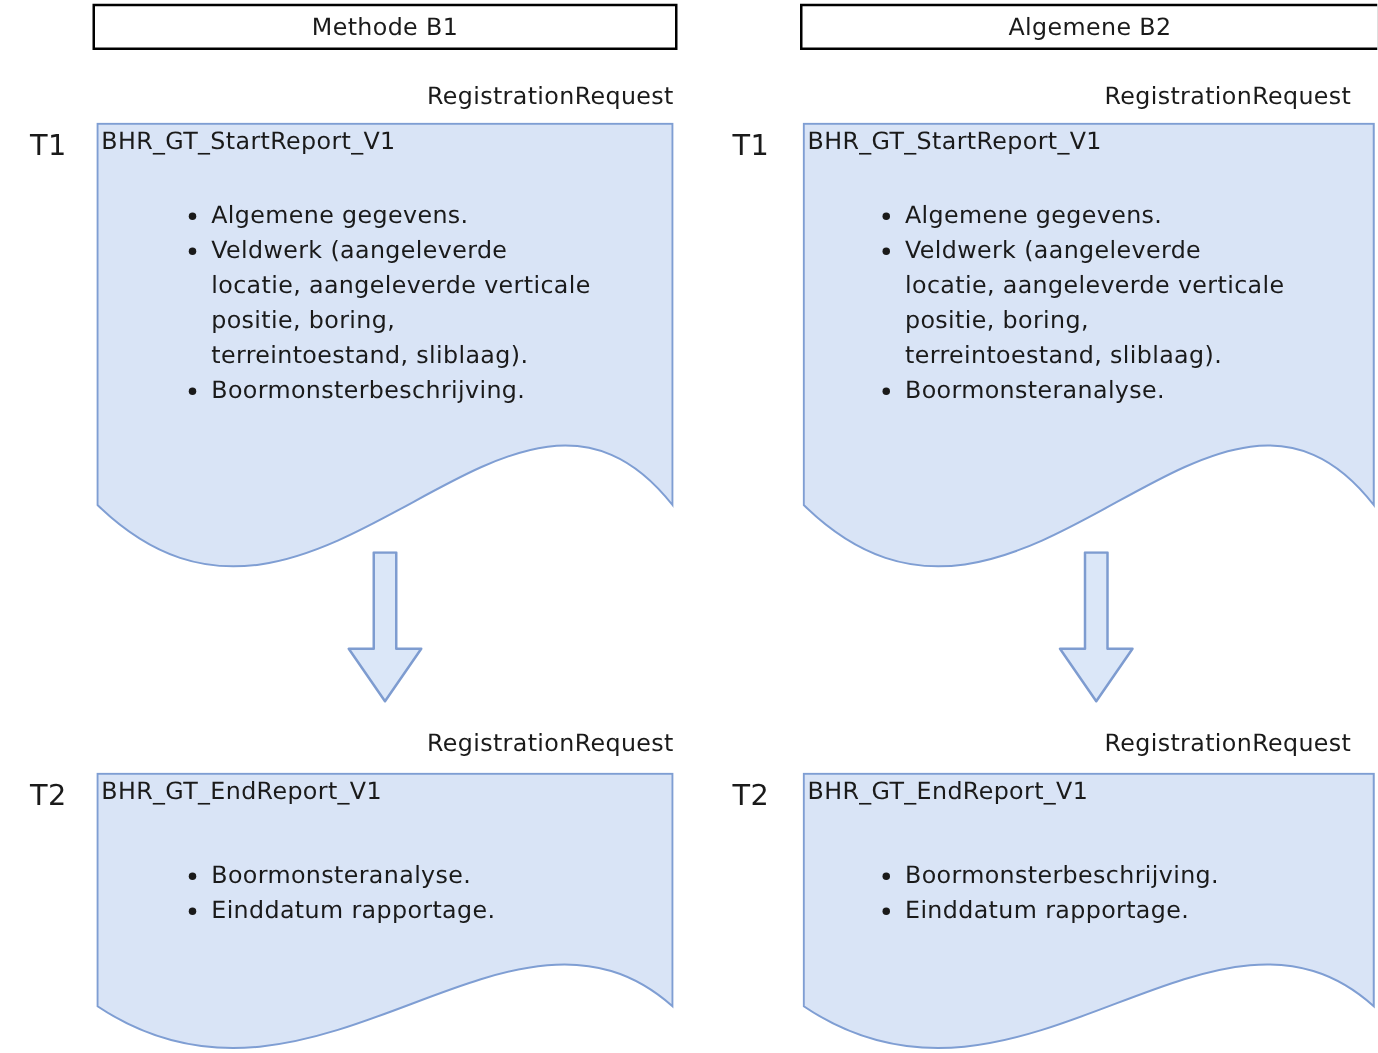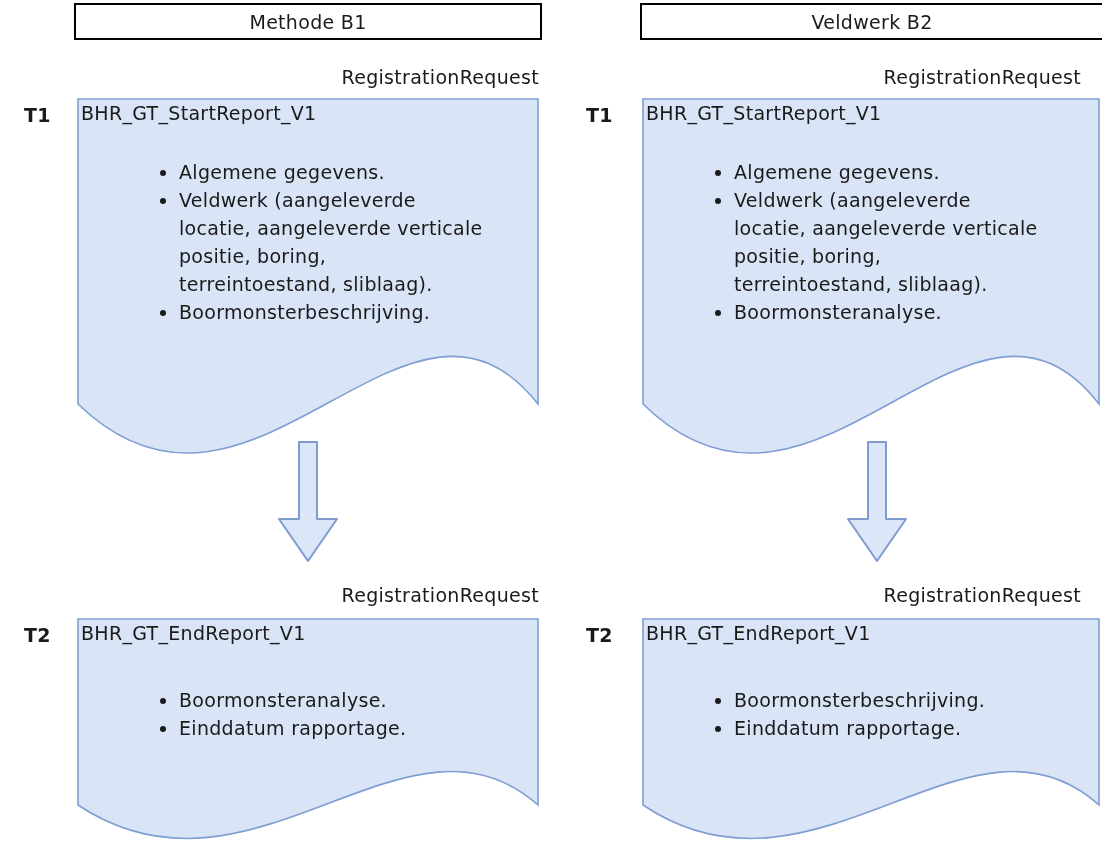--- a/index.html
+++ b/index.html
@@ -7,27 +7,27 @@
     position:relative;width:1102px;height:842px;background:var(--background,#fff);
     font-family:"DejaVu Sans","Liberation Sans",sans-serif;color:var(--text,#1a1a1a);
     overflow:hidden;letter-spacing:0.3px;
   }
   .abs{position:absolute;}
   .method-header{
     height:33px;background:var(--header_fill,#fff);border:2px solid var(--header_border,#000);
     display:flex;align-items:center;justify-content:center;font-size:19px;
   }
   .reg-label{font-size:19px;text-align:right;}
-  .time-label{font-size:19px;font-weight:bold;}
+  .time-label{font-size:23px;}
   .doc{position:absolute;}
   .doc svg{position:absolute;left:0;top:0;width:100%;height:100%;}
   .doc-shape{fill:var(--doc_fill,#d9e4f6);stroke:var(--doc_border,#7f9ed3);stroke-width:1.6;}
   .doc-content{position:absolute;left:4px;top:2px;right:12px;}
   .doc-title{font-size:19px;line-height:26px;white-space:nowrap;}
-  ul.bullets{margin:14px;padding:0;list-style:disc outside;}
+  ul.bullets{margin:4px;padding:0;list-style:disc outside;}
   ul.bullets li{line-height:28px;font-size:19px;}
   .bullet-text{white-space:pre-line;}
   .col-a ul.bullets{padding-left:84px;}
   .col-b ul.bullets{padding-left:74px;}
   ul.bullets.first{margin-top:32px;}
   ul.bullets.second{margin-top:40px;}
   .arrow{position:absolute;}
   .arrow-shape{fill:var(--arrow_fill,#d9e4f6);stroke:var(--arrow_border,#7f9ed3);stroke-width:2;stroke-linejoin:round;}
 </style>
 </head>
@@ -80,21 +80,21 @@
         <ul class="bullets second">
           <li><span class="bullet-text">Boormonsteranalyse.</span></li>
           <li><span class="bullet-text">Einddatum rapportage.</span></li>
         </ul>
       </div>
     </div>
   </div>
 
   <div class="col-b">
     <div class="abs method-header" style="left:640px;top:3px;width:460px;">
-      <span>Veldwerk B2</span>
+      <span>Algemene B2</span>
     </div>
 
     <div class="abs reg-label" style="left:623px;top:66px;width:458px;">RegistrationRequest</div>
 
     <div class="abs time-label" style="left:586px;top:104px;">T1</div>
 
     <div class="doc" style="left:642px;top:98px;width:458px;height:360px;">
       <svg viewBox="0 0 458 360" preserveAspectRatio="none">
         <path class="doc-shape" d="M1,1 H457 V306 C328,140 173,475 1,306 Z"></path>
       </svg>

